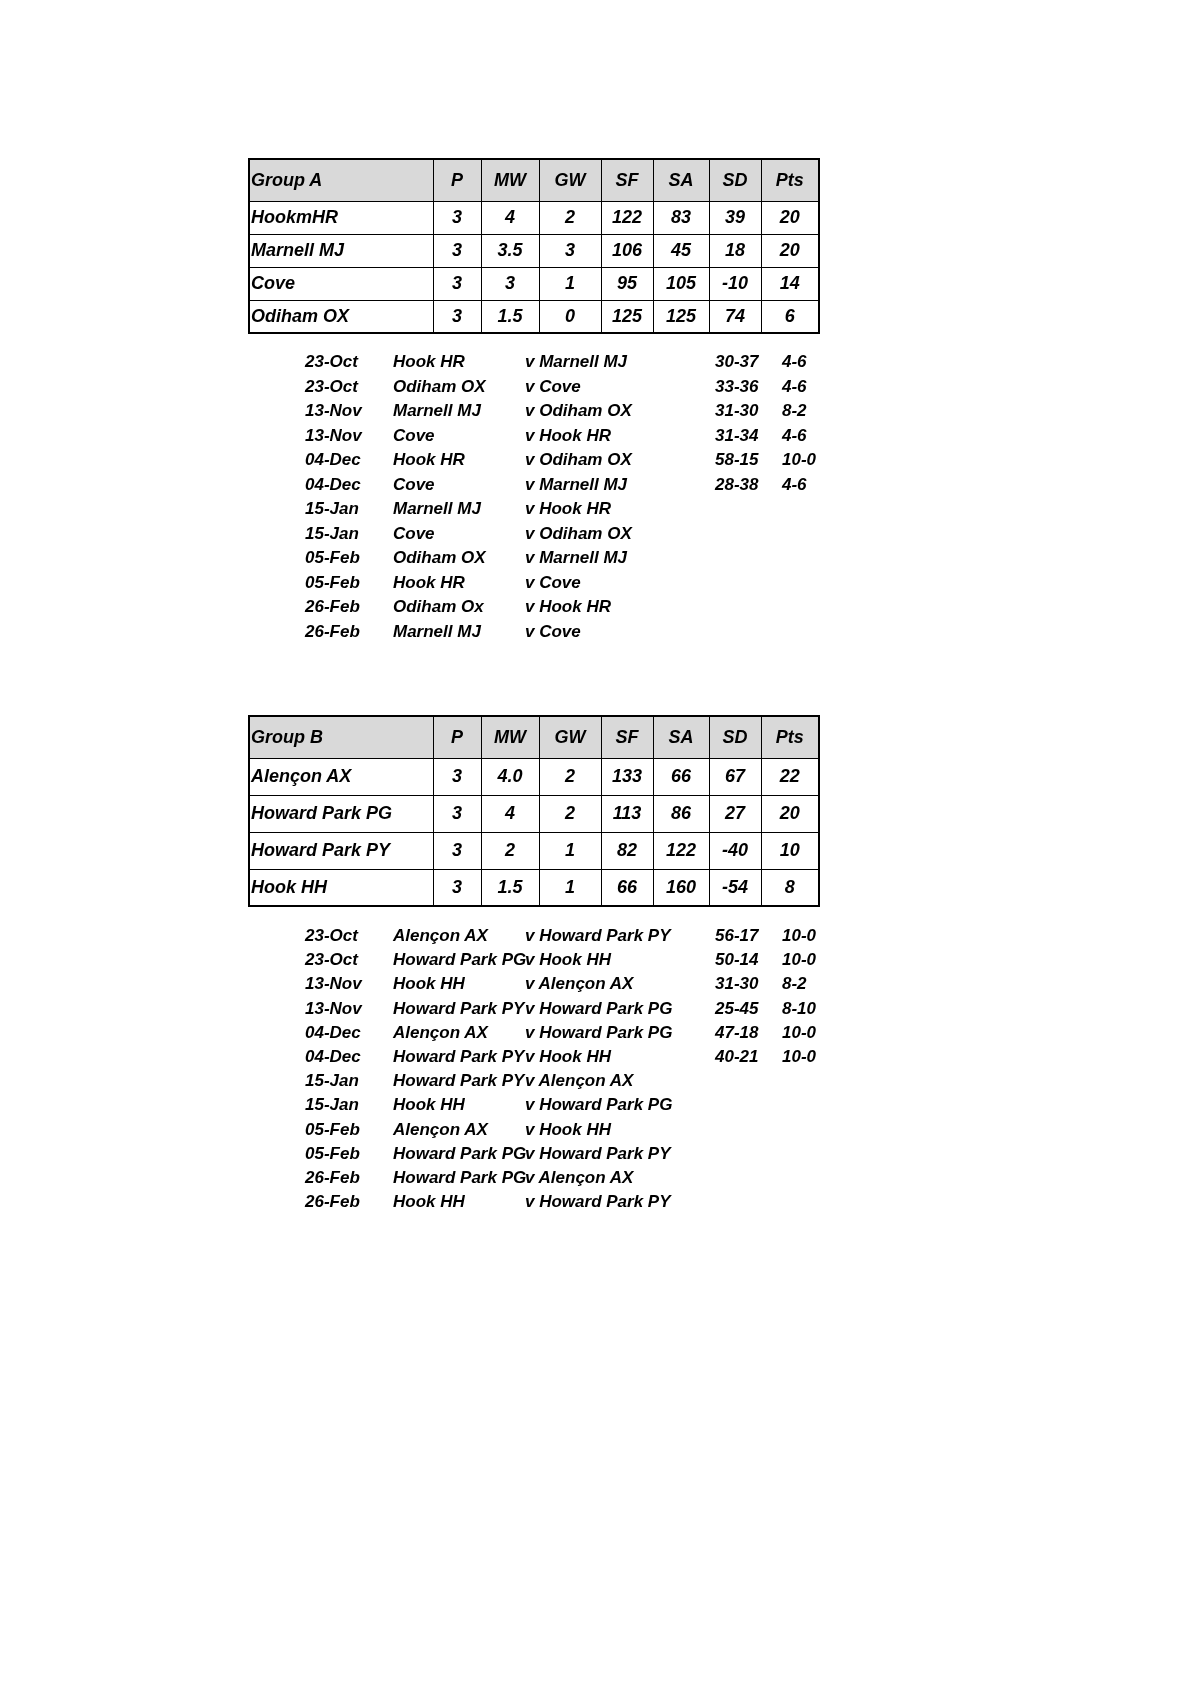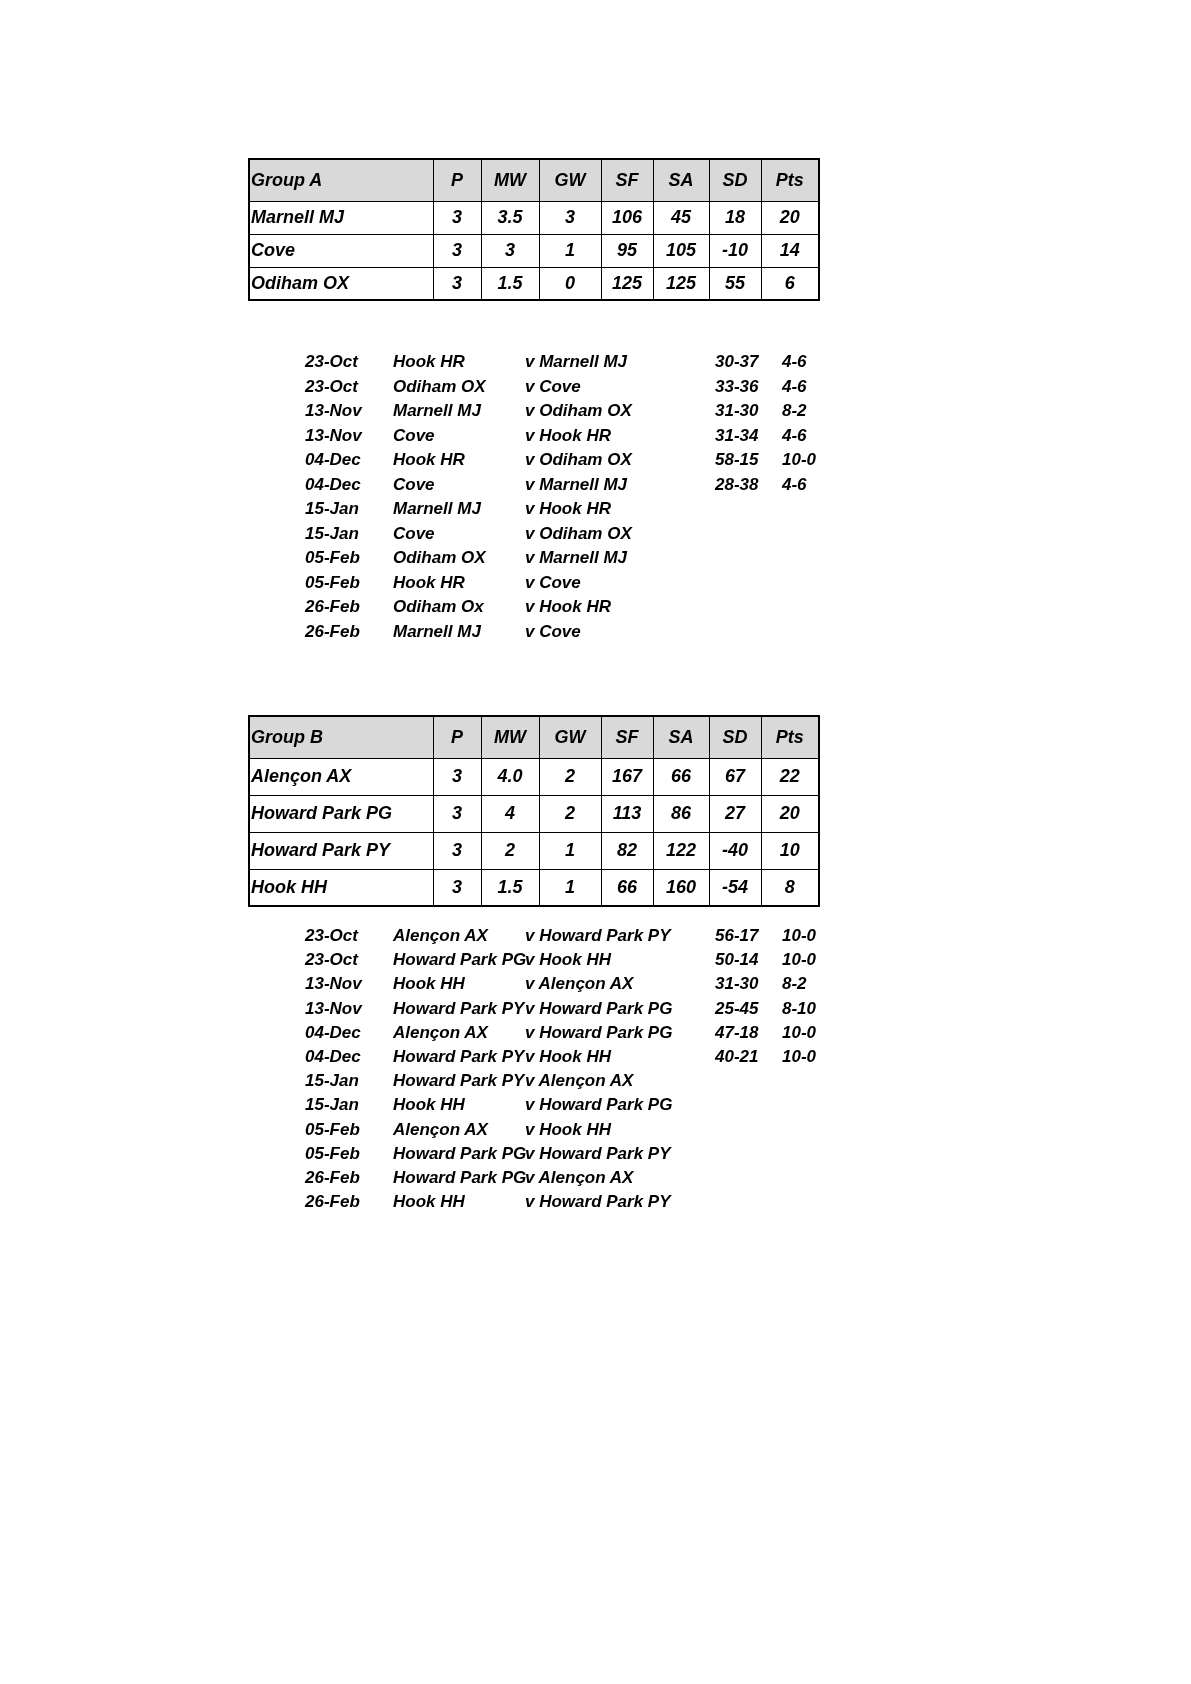--- a/index.html
+++ b/index.html
@@ -95,20 +95,30 @@
           <th>MW</th>
           <th>GW</th>
           <th>SF</th>
           <th>SA</th>
           <th>SD</th>
           <th>Pts</th>
         </tr>
     </thead>
     <tbody>
 
+        <tr>
+          <td class="name-col">HookmHR</td>
+          <td>3</td>
+          <td>4</td>
+          <td>2</td>
+          <td>122</td>
+          <td>83</td>
+          <td>39</td>
+          <td>20</td>
+        </tr>
 
         <tr>
           <td class="name-col">Marnell MJ</td>
           <td>3</td>
           <td>3.5</td>
           <td>3</td>
           <td>106</td>
           <td>45</td>
           <td>18</td>
           <td>20</td>
@@ -125,21 +135,21 @@
           <td>14</td>
         </tr>
 
         <tr>
           <td class="name-col">Odiham OX</td>
           <td>3</td>
           <td>1.5</td>
           <td>0</td>
           <td>125</td>
           <td>125</td>
-          <td>55</td>
+          <td>74</td>
           <td>6</td>
         </tr>
       </tbody>
   </table>
 
   <div class="fixtures" id="fixtures-a">
 
       <div class="fixture-row">
         <span class="fx-date">23-Oct</span>
         <span class="fx-home">Hook HR</span>
@@ -261,21 +271,21 @@
           <th>Pts</th>
         </tr>
     </thead>
     <tbody>
 
         <tr>
           <td class="name-col">Alençon AX</td>
           <td>3</td>
           <td>4.0</td>
           <td>2</td>
-          <td>167</td>
+          <td>133</td>
           <td>66</td>
           <td>67</td>
           <td>22</td>
         </tr>
 
         <tr>
           <td class="name-col">Howard Park PG</td>
           <td>3</td>
           <td>4</td>
           <td>2</td>

